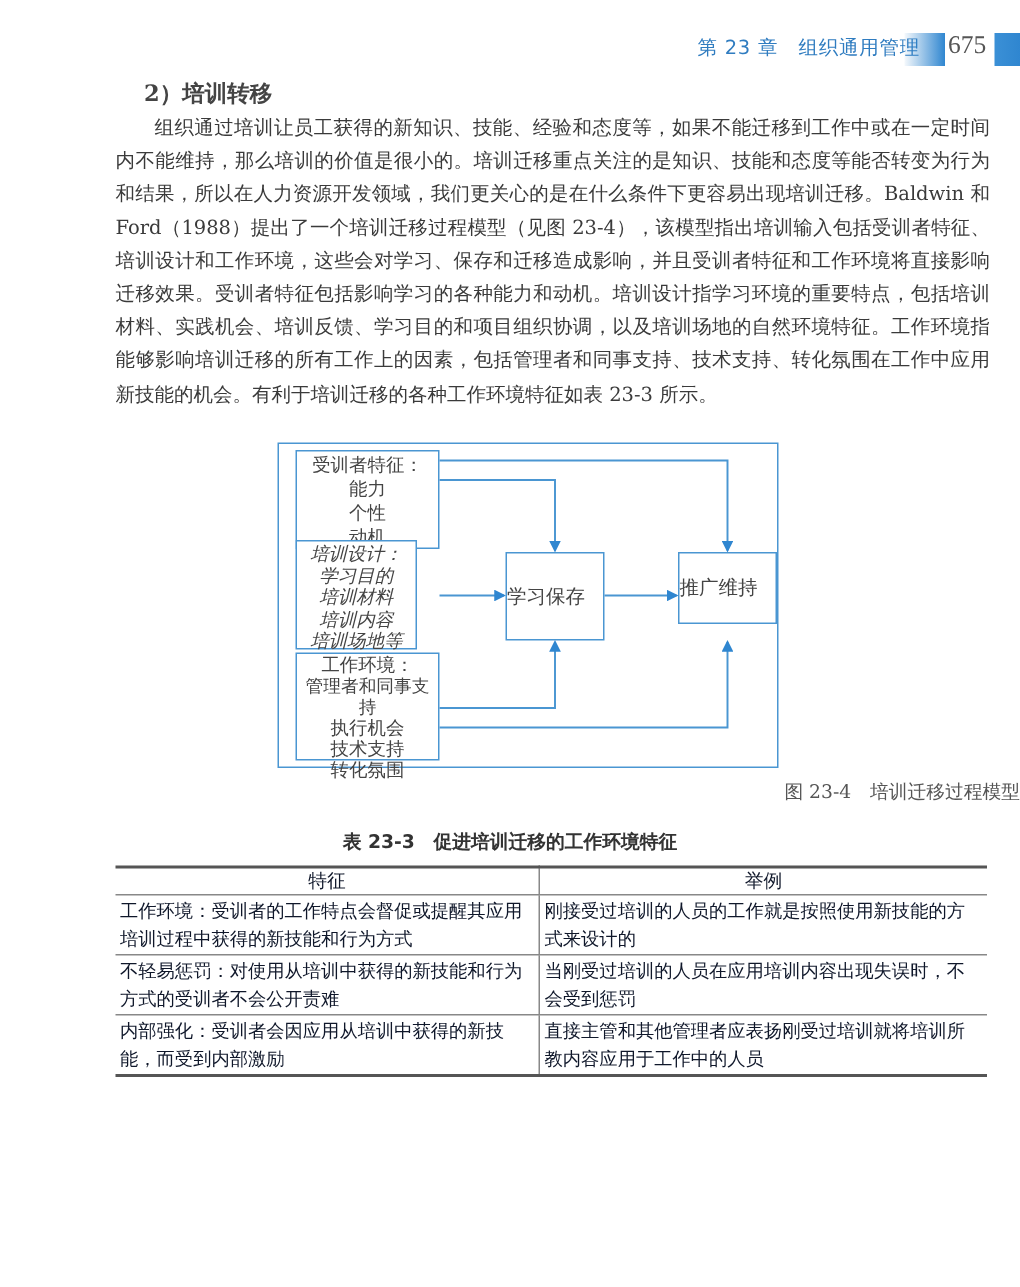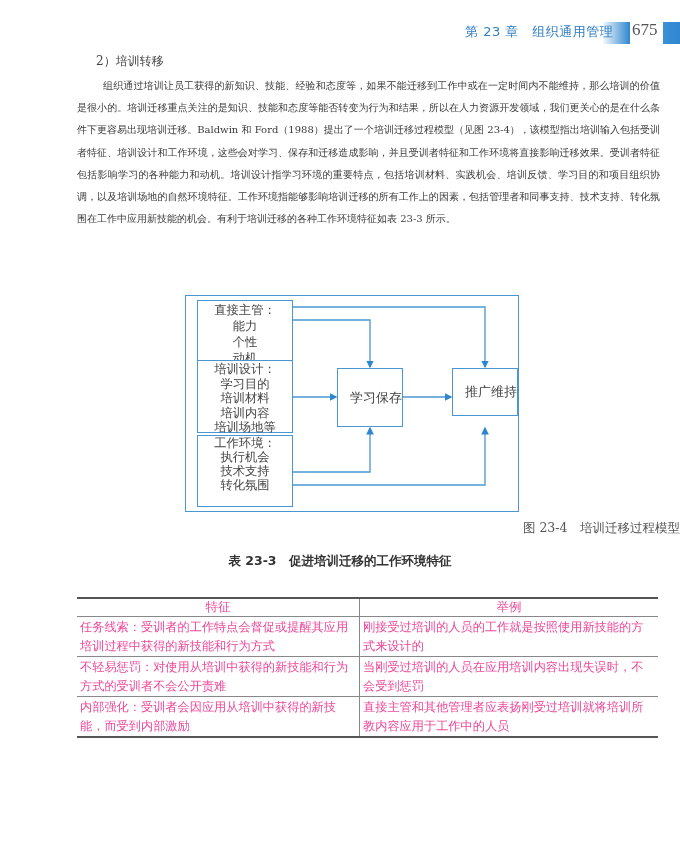--- a/index.html
+++ b/index.html
@@ -5,65 +5,66 @@
   html, body { margin:0; padding:0; }
   body { width:680px; height:858px; background:#ffffff; position:relative; overflow:hidden;
          font-family:"DejaVu Serif", "Liberation Serif", serif; color:#333; }
   .abs { position:absolute; }
   
   .hdr-title { left:465px; top:23px; font-size:13px; color:#2f7cc0; letter-spacing:0.5px; font-family:"DejaVu Sans","Liberation Sans",sans-serif; }
   .hdr-grad { left:603px; top:22px; width:27px; height:22px; background:linear-gradient(to right, rgba(47,124,192,0.05), #2f86d0); }
   .hdr-page { left:632px; top:20px; font-size:17px; color:#555; font-family:"Liberation Serif", serif;text-align:center; }
   .hdr-grad2 { left:663px; top:22px; width:17px; height:22px; background:linear-gradient(to right, #3b90d6, #2f86d0); }
   
-  .sub { left:96px; top:53px; font-size:12px; color:#444; }
-  .para { left:77px; top:75px; width:583px; font-size:10px; line-height:22.2px; color:#3a3a3a; text-align:justify; text-indent:26px; }
+  .sub { left:96px; top:53px; font-size:15px; color:#444;font-weight:bold; }
+  .para { left:77px; top:75px; width:583px; font-size:13px; line-height:22.2px; color:#3a3a3a; text-align:justify; text-indent:26px; }
   
   .fig { left:185px; top:295px; width:334px; height:217px; border:1.5px solid #4a96d2; box-sizing:border-box; }
   .lbox { border:1.5px solid #4a96d2; box-sizing:border-box; background:#fff; text-align:center; font-size:12.3px; line-height:16px; color:#444; }
-  .cbox { border:1.5px solid #4a96d2; box-sizing:border-box; background:#fff; display:flex; align-items:center; justify-content:flex-end; font-size:13px; color:#444; }
+  .cbox { border:1.5px solid #4a96d2; box-sizing:border-box; background:#fff; display:flex; align-items:center; justify-content:flex-start; font-size:13px; color:#444; }
   .caption { left:0; width:680px; top:520px; text-align:right; font-size:12.5px; color:#555; }
   svg.arrows { position:absolute; left:0; top:0; }
   
   .tbl-title { left:0; width:680px; top:553px; text-align:center; font-size:12.5px; color:#333; font-weight:bold; font-family:"DejaVu Sans","Liberation Sans",sans-serif; }
-  table.t { position:absolute; left:77px; top:597px; width:581px; border-collapse:collapse; font-size:12.2px; color:#ec4899; }
+  table.t { position:absolute; left:77px; top:577px; width:581px; border-collapse:collapse; font-size:12.2px; color:#0f172a; }
   table.t th { font-weight:normal; font-family:"DejaVu Sans","Liberation Sans",sans-serif; height:17px; border-bottom:1px solid #888; text-align:center; padding:0; font-size:12.5px; }
   table.t td { vertical-align:top; line-height:18.5px; padding:1px 3px 1px 3px; border-bottom:1px solid #888; }
   table.t tr > *:first-child { border-right:1px solid #888; width:276px; }
   table.t thead tr { border-top:2px solid #555; }
   table.t tbody tr:last-child td { border-bottom:2px solid #555;margin-left:17px; }
 </style>
 </head>
 <body>
 
 <div class="abs hdr-title">第 23 章　组织通用管理</div>
 <div class="abs hdr-grad"></div>
 <div class="abs hdr-page">675</div>
 <div class="abs hdr-grad2"></div>
 
 <div class="abs sub">2）培训转移</div>
 <div class="abs para">组织通过培训让员工获得的新知识、技能、经验和态度等，如果不能迁移到工作中或在一定时间内不能维持，那么培训的价值是很小的。培训迁移重点关注的是知识、技能和态度等能否转变为行为和结果，所以在人力资源开发领域，我们更关心的是在什么条件下更容易出现培训迁移。Baldwin 和 Ford（1988）提出了一个培训迁移过程模型（见图 23-4），该模型指出培训输入包括受训者特征、培训设计和工作环境，这些会对学习、保存和迁移造成影响，并且受训者特征和工作环境将直接影响迁移效果。受训者特征包括影响学习的各种能力和动机。培训设计指学习环境的重要特点，包括培训材料、实践机会、培训反馈、学习目的和项目组织协调，以及培训场地的自然环境特征。工作环境指能够影响培训迁移的所有工作上的因素，包括管理者和同事支持、技术支持、转化氛围在工作中应用新技能的机会。有利于培训迁移的各种工作环境特征如表 23-3 所示。</div>
 
 <div class="abs fig"></div>
 
 <div class="abs lbox" style="left:197px;top:300px;width:96px;height:66px;padding-top:1px;">
-  <div>直接主管：</div>
+  <div>受训者特征：</div>
   <div>能力</div>
   <div>个性</div>
   <div>动机</div>
 </div>
-<div class="abs lbox" style="left:197px;top:360px;width:96px;height:73px;padding-top:1px;line-height:14.5px;">
+<div class="abs lbox" style="left:197px;top:360px;width:81px;height:73px;padding-top:1px;line-height:14.5px;font-style:italic;">
   <div>培训设计：</div>
   <div>学习目的</div>
   <div>培训材料</div>
   <div>培训内容</div>
   <div>培训场地等</div>
 </div>
 <div class="abs lbox" style="left:197px;top:435px;width:96px;height:72px;padding-top:0px;line-height:14px;text-align:center;">
   <div>工作环境：</div>
+  <div style="font-size:11.8px;">管理者和同事支持</div>
   <div>执行机会</div>
   <div>技术支持</div>
   <div>转化氛围</div>
 </div>
 
 <div class="abs cbox" style="left:337px;top:368px;width:66px;height:59px;">
   <span>学习保存</span>
 </div>
 <div class="abs cbox" style="left:452px;top:368px;width:66px;height:48px;">
   <span>推广维持</span>
@@ -96,21 +97,21 @@
 <div class="abs tbl-title">表 23-3　促进培训迁移的工作环境特征</div>
 <table class="t">
   <thead>
     <tr>
       <th>特征</th>
       <th>举例</th>
     </tr>
   </thead>
   <tbody>
     <tr>
-      <td>任务线索：受训者的工作特点会督促或提醒其应用培训过程中获得的新技能和行为方式</td>
+      <td>工作环境：受训者的工作特点会督促或提醒其应用培训过程中获得的新技能和行为方式</td>
       <td>刚接受过培训的人员的工作就是按照使用新技能的方式来设计的</td>
     </tr>
     <tr>
       <td>不轻易惩罚：对使用从培训中获得的新技能和行为方式的受训者不会公开责难</td>
       <td>当刚受过培训的人员在应用培训内容出现失误时，不会受到惩罚</td>
     </tr>
     <tr>
       <td>内部强化：受训者会因应用从培训中获得的新技能，而受到内部激励</td>
       <td>直接主管和其他管理者应表扬刚受过培训就将培训所教内容应用于工作中的人员</td>
     </tr>

